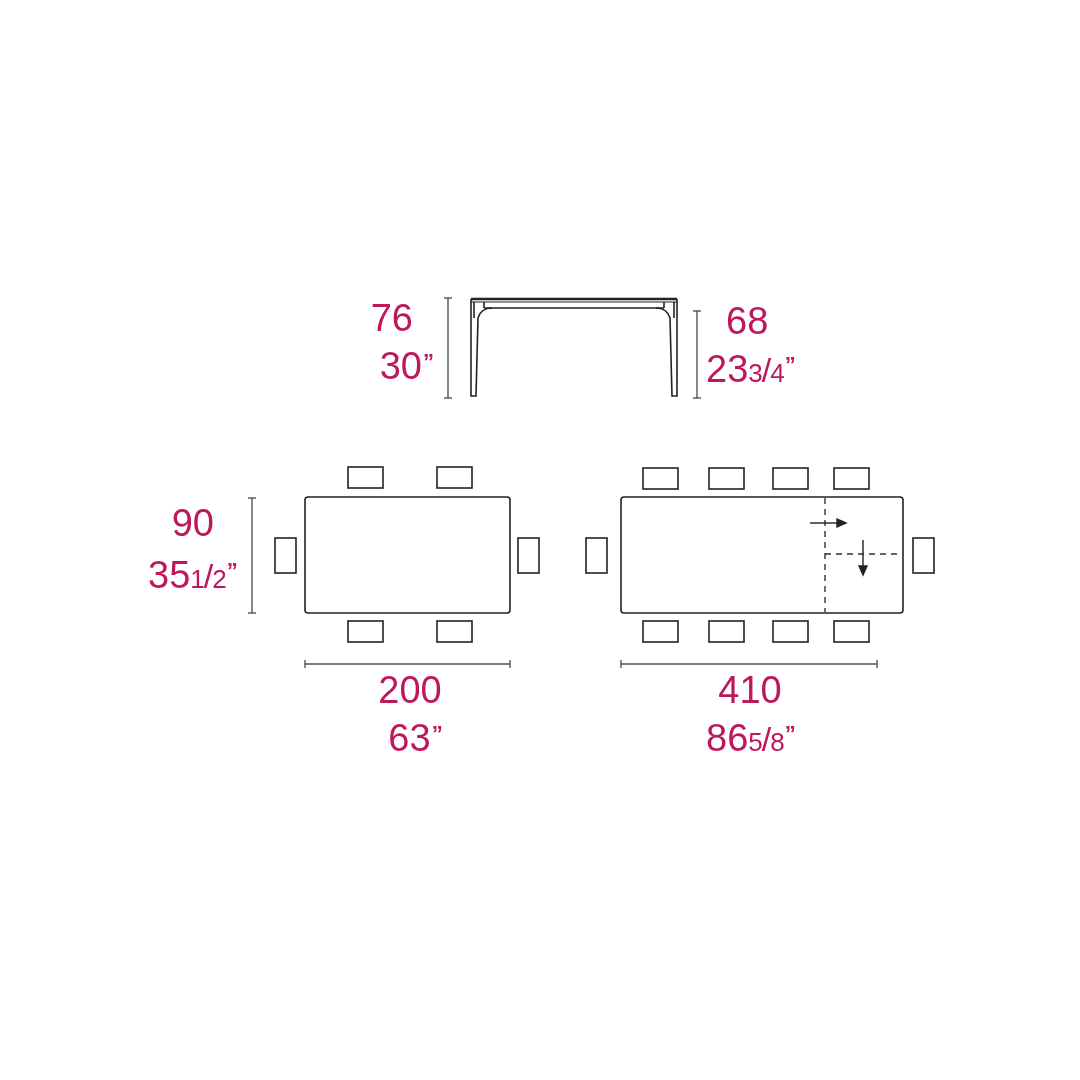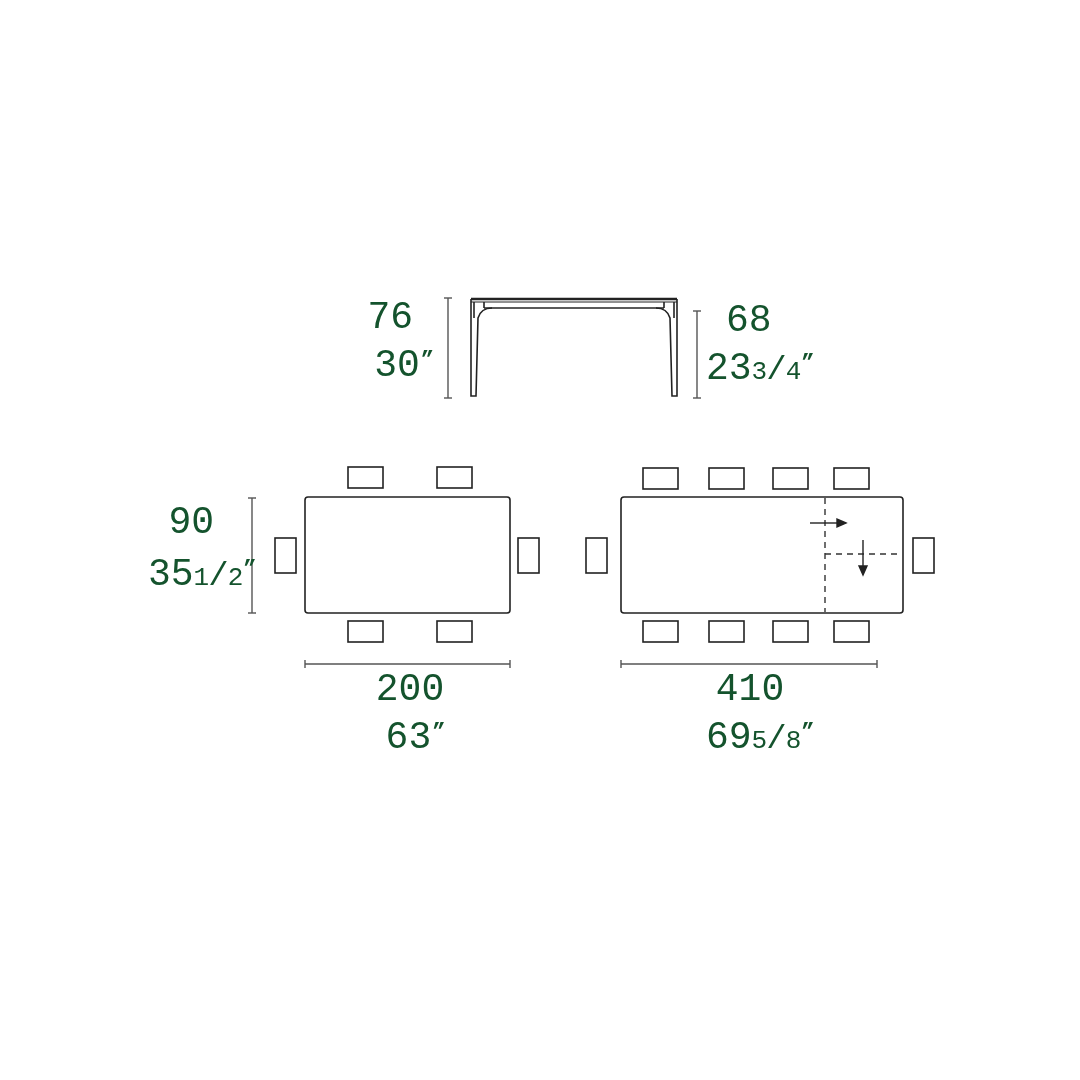--- a/index.html
+++ b/index.html
@@ -1,21 +1,21 @@
 <!DOCTYPE html>
 <html><head>
   <meta charset="utf-8">
   <style>
     html, body { margin: 0; padding: 0; background: #ffffff; }
     body { width: 1080px; height: 1080px; position: relative; overflow: hidden; }
     .canvas { position: absolute; left: 0; top: 0; width: 1080px; height: 1080px; }
     .lbl {
       position: absolute;
-      font-family: Liberation Mono, monospace;
-      color: #14532d;
+      font-family: Liberation Sans, sans-serif;
+      color: #be185d;
       font-size: 38px;
       line-height: 1;
       white-space: nowrap;
     }
     .frac { font-size: 26px; letter-spacing: -1px; }
     .frac .sl { font-size: 34px; }
     .inch { font-size: 22px; font-weight: bold; vertical-align: 10px; margin-left: 1px; letter-spacing: -1px; }
     .right { text-align: right; }
     .center { text-align: center; }
   </style>
@@ -130,14 +130,14 @@
   <span>35</span><span class="frac"><span>1</span><span class="sl">/</span><span>2</span></span><span class="inch">”</span>
 </div>
 
 <div class="lbl center" style="left:355px; top:671px; width:110px;">200</div>
 <div class="lbl center" style="left:355px; top:719px; width:120px;">
   <span>63</span><span class="inch">”</span>
 </div>
 
 <div class="lbl center" style="left:695px; top:671px; width:110px;">410</div>
 <div class="lbl" style="left:706px; top:719px;">
-  <span>69</span><span class="frac"><span>5</span><span class="sl">/</span><span>8</span></span><span class="inch">”</span>
+  <span>86</span><span class="frac"><span>5</span><span class="sl">/</span><span>8</span></span><span class="inch">”</span>
 </div>
 
 </body></html>

